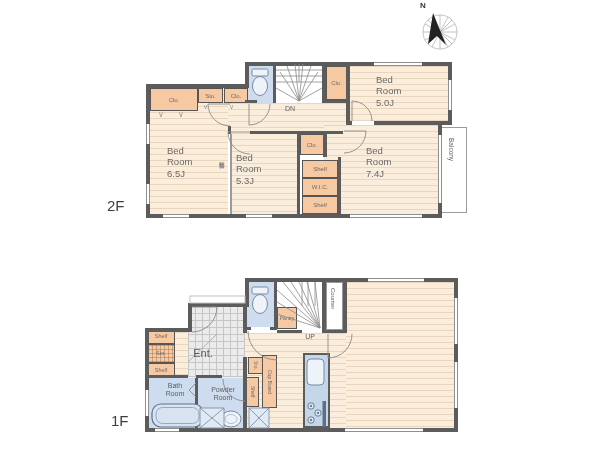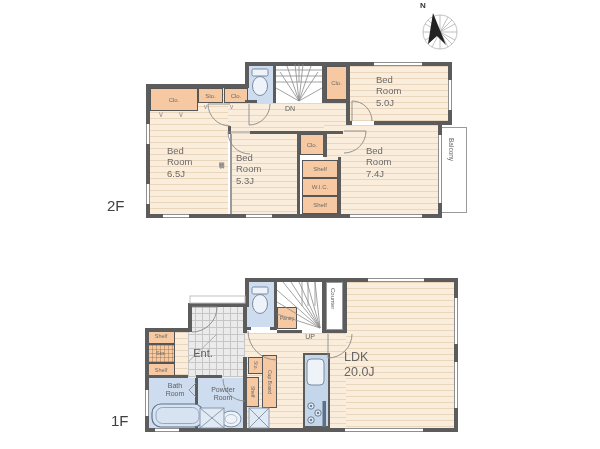--- a/index.html
+++ b/index.html
@@ -187,24 +187,20 @@
   <div class="abs wall" style="left:277px;top:330px;width:25px;height:3px;"></div>
   <div class="abs wall" style="left:322px;top:330px;width:25px;height:3px;"></div>
 
   <div class="abs window-h" style="left:368px;top:278px;width:56px;"></div>
   <div class="abs window-v" style="left:454px;top:298px;height:46px;"></div>
   <div class="abs window-v" style="left:454px;top:362px;height:46px;"></div>
   <div class="abs window-h" style="left:345px;top:428px;width:78px;"></div>
   <div class="abs window-h" style="left:155px;top:428px;width:24px;"></div>
   <div class="abs window-v" style="left:145px;top:390px;height:26px;"></div>
 
-  <div class="abs room-label ldk-label" style="left:344px;top:350px;width:60px;">
-    <span class="nm">LDK</span>
-    <span class="sz">20.0J</span>
-  </div>
   <div class="abs lbl" style="left:160px;top:382px;width:30px;font-size:7px;">Bath Room</div>
   <div class="abs lbl" style="left:204px;top:386px;width:38px;font-size:7px;">Powder Room</div>
   <div class="abs lbl" style="left:192px;top:347px;width:22px;font-size:11px;">Ent.</div>
   <div class="abs lbl" style="left:300px;top:333px;width:20px;font-size:7px;">UP</div>
   <div class="abs lbl vtext" style="left:329px;top:288px;font-size:6px;height:40px;">Counter</div>
   <div class="abs floortag" style="left:111px;top:412px;">1F</div>
 
   <div class="abs lbl" style="left:420px;top:1px;font-size:8px;font-weight:bold;color:#333;">N</div>
 
   <svg class="overlay" width="600" height="449" viewBox="0 0 600 449">

